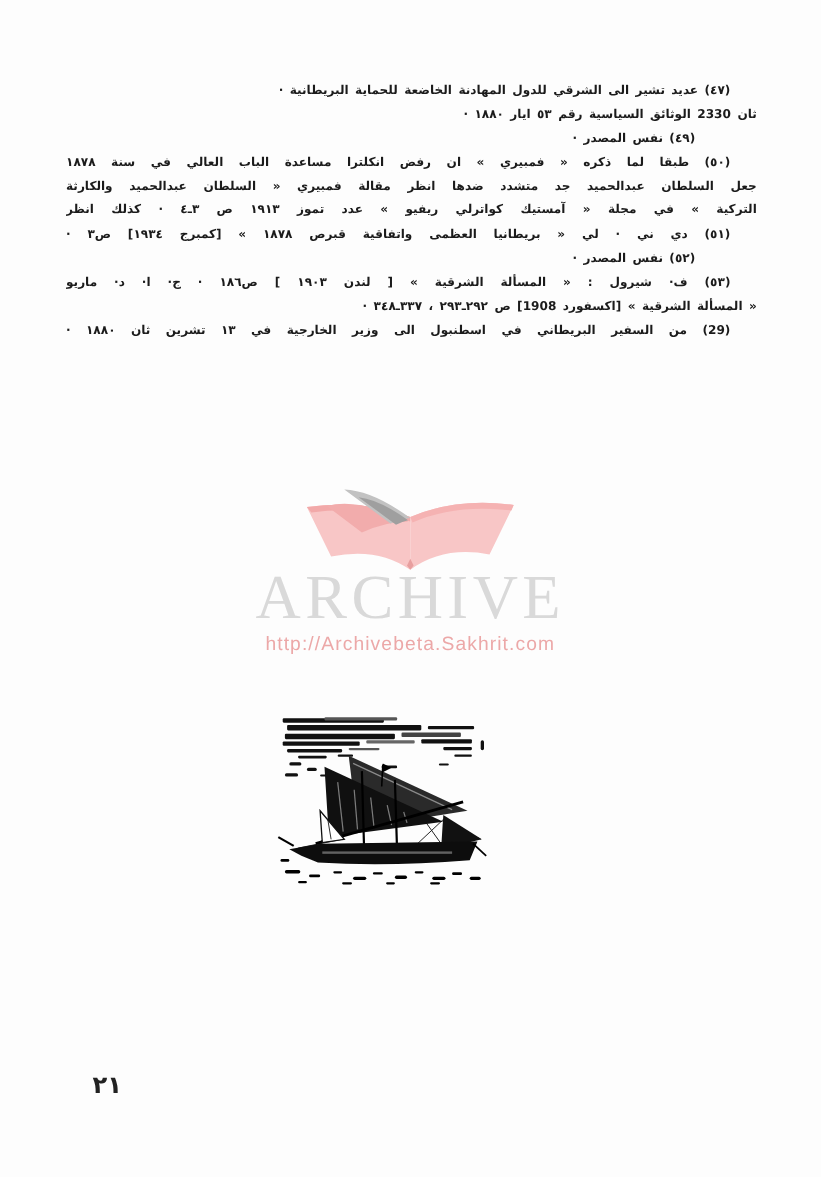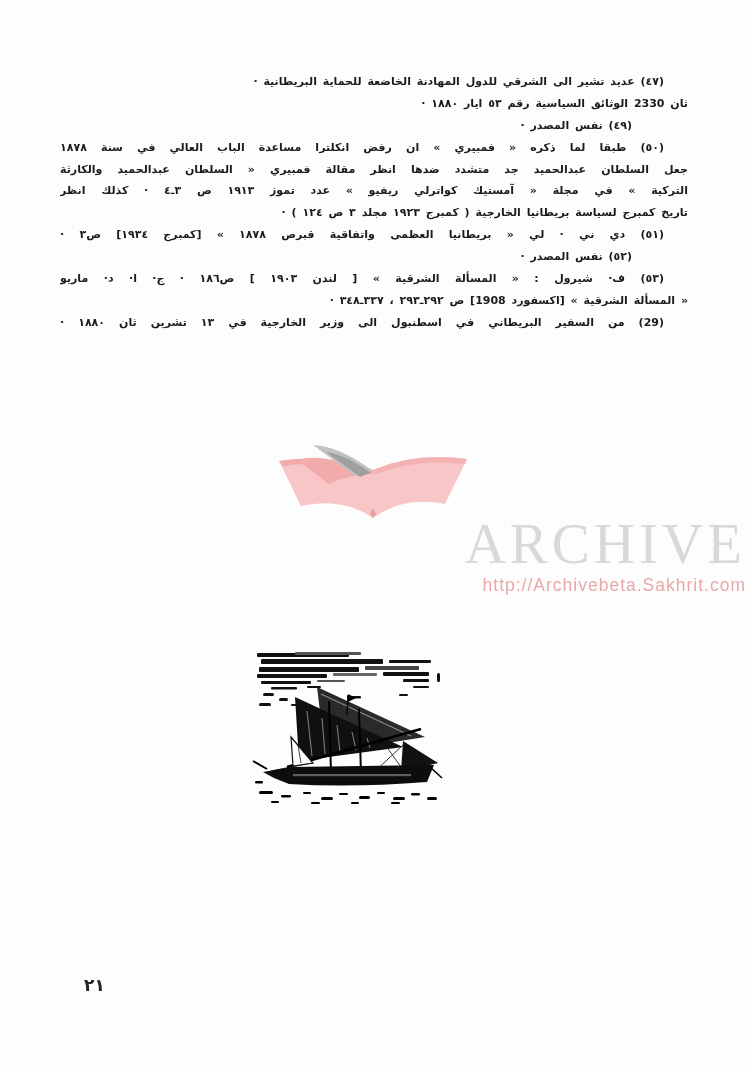--- a/index.html
+++ b/index.html
@@ -33,21 +33,21 @@
     text-align-last:justify;
   }
   .fn-line.short{ text-align:right; }
   .ind-sm{ padding-right:24px; }
   .ind-md{ padding-right:56px; }
   
   .watermark{
     position:absolute;
     top:444px;left:0;
     width:746px;
-    text-align:right;
+    text-align:center;
     pointer-events:none;
   }
   .book-icon{ display:block; margin:0 auto; width:220px; height:78px; }
   .archive-word{
     display:block;
     margin-top:-6px;
     font-family:"Liberation Serif","DejaVu Serif",serif;
     font-size:57px;
     line-height:56px;
     letter-spacing:4px;
@@ -65,39 +65,38 @@
   
   .ship{
     position:absolute;
     top:645px;left:251px;
     width:200px;height:160px;
   }
   
   .page-number{
     position:absolute;
     top:975px;left:84px;
-    font-size:17px;
+    font-size:22px;
     font-weight:700;
     color:#222;
     direction:rtl;
   }
 </style>
 </head>
 <body>
 
 <div class="page">
 
   <div class="footnotes">
     <div class="fn-line short ind-sm">(٤٧) عديد تشير الى الشرقي للدول المهادنة الخاضعة للحماية البريطانية ·</div>
     <div class="fn-line short">ثان 2330 الوثائق السياسية رقم ٥٣ ايار ١٨٨٠ ·</div>
     <div class="fn-line short ind-md">(٤٩) نفس المصدر ·</div>
     <div class="fn-line full ind-sm">(٥٠) طبقا لما ذكره « فمبيري » ان رفض انكلترا مساعدة الباب العالي في سنة ١٨٧٨</div>
     <div class="fn-line full">جعل السلطان عبدالحميد جد متشدد ضدها انظر مقالة فمبيري « السلطان عبدالحميد والكارثة</div>
     <div class="fn-line full">التركية » في مجلة « آمستيك كواترلي ريفيو » عدد تموز ١٩١٣ ص ٣ـ٤ · كذلك انظر</div>
-    <div class="fn-line short">تاريخ كمبرج لسياسة بريطانيا الخارجية ( كمبرج ١٩٢٣ مجلد ٣ ص ١٢٤ ) ·</div>
     <div class="fn-line full ind-sm">(٥١) دي ني · لي « بريطانيا العظمى واتفاقية قبرص ١٨٧٨ » [كمبرج ١٩٣٤] ص٣ ·</div>
     <div class="fn-line short ind-md">(٥٢) نفس المصدر ·</div>
     <div class="fn-line full ind-sm">(٥٣) ف· شيرول : « المسألة الشرقية » [ لندن ١٩٠٣ ] ص١٨٦ · ج· ا· د· ماريو</div>
     <div class="fn-line short">« المسألة الشرقية » [اكسفورد 1908] ص ٢٩٢ـ٢٩٣ ، ٣٣٧ـ٣٤٨ ·</div>
     <div class="fn-line full ind-sm">(29) من السفير البريطاني في اسطنبول الى وزير الخارجية في ١٣ تشرين ثان ١٨٨٠ ·</div>
   </div>
 
   <div class="watermark">
     <svg class="book-icon" viewBox="0 0 220 78" aria-hidden="true">
 

